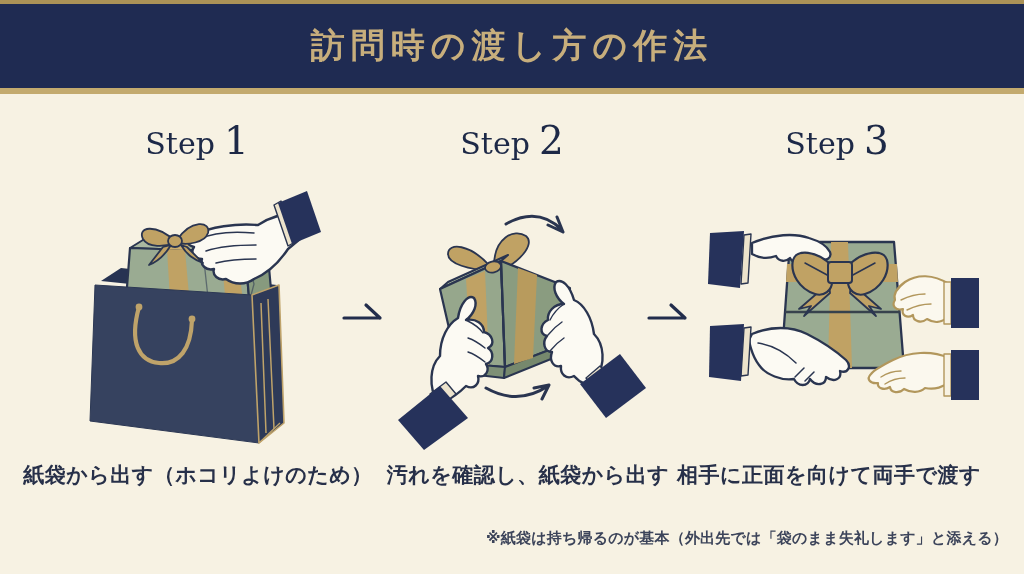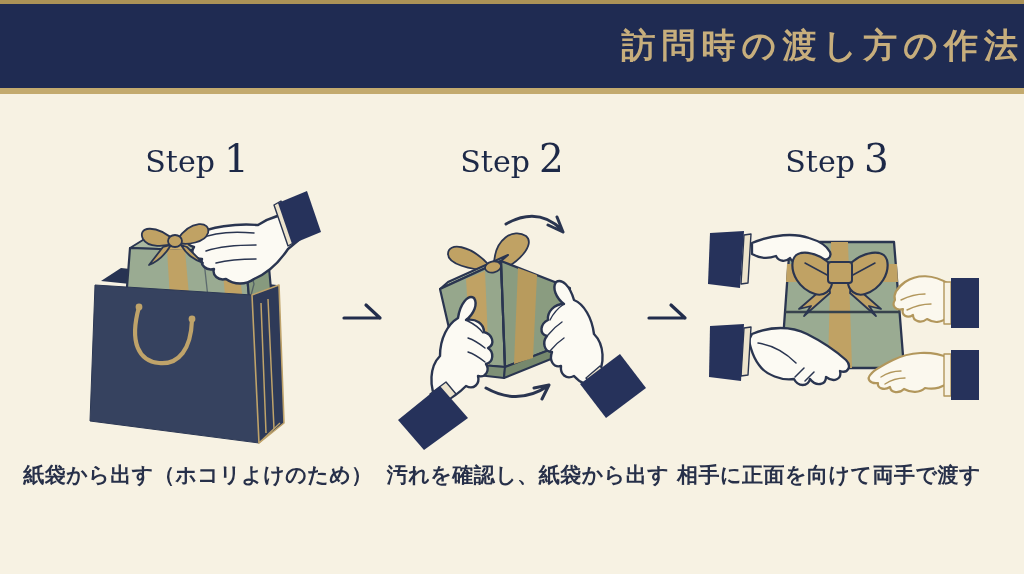--- a/index.html
+++ b/index.html
@@ -3,25 +3,25 @@
 <meta charset="utf-8">
 <style>
   html,body{margin:0;padding:0;background:#ddd;}
   .page{position:relative;width:1024px;height:574px;overflow:hidden;
         background:var(--background,#f7f2e3);
         font-family:"DejaVu Sans","Liberation Sans",sans-serif;}
   .banner{position:absolute;top:0;left:0;width:1024px;height:94px;box-sizing:border-box;
         background:var(--banner_navy,#1f2b52);
         border-top:4px solid var(--banner_gold_dark,#ab9257);
         border-bottom:6px solid var(--banner_gold,#c3aa6e);
-        display:flex;align-items:center;justify-content:flex-end;}
+        display:flex;align-items:center;justify-content:center;}
   .title{margin:0;color:var(--title_gold,#c7ae7c);
         font-family:"DejaVu Serif","Liberation Serif",serif;
         font-size:34px;font-weight:600;letter-spacing:6px;}
-  .step-label{position:absolute;top:136px;width:200px;display:flex;align-items:baseline;
+  .step-label{position:absolute;top:118px;width:200px;display:flex;align-items:baseline;
         justify-content:center;gap:9px;color:var(--step_navy,#1d2947);
         font-family:"DejaVu Serif","Liberation Serif",serif;}
   .step-word{font-size:30px;}
   .step-num{font-size:39px;font-weight:500;}
   #label1{left:97px}#label2{left:412px}#label3{left:737px}
   .illus{position:absolute;}
   #illus1{left:75px;top:185px}#illus2{left:390px;top:192px}#illus3{left:695px;top:212px}
   .step-arrow{position:absolute;top:288px;}
   #arrow1{left:340px}#arrow2{left:645px}
   .caption{position:absolute;top:461px;margin:0;text-align:center;font-size:21px;
@@ -201,13 +201,14 @@
           <path d="M 137,54 C 122,38 101,37 98,48 C 95,61 104,77 120,82 C 129,85 137,78 137,70 Z" fill="#c0a264" class="sn" stroke-width="2.2"></path>
           <path d="M 153,54 C 168,38 189,37 192,48 C 195,61 186,77 170,82 C 161,85 153,78 153,70 Z" fill="#c0a264" class="sn" stroke-width="2.2"></path>
           <path d="M 134,64 L 110,51 M 156,64 L 180,51" class="sn" stroke-width="1.5" fill="none"></path>
           <rect x="133" y="50" width="24" height="21" rx="3" fill="#c0a264" class="sn" stroke-width="2"></rect>
         </g>
       </svg>
     </div>
     <p class="caption" id="cap3">相手に正面を向けて両手で渡す</p>
   </section>
 
+  <p class="footnote">※紙袋は持ち帰るのが基本（外出先では「袋のまま失礼します」と添える）</p>
 </div>
 
 </body></html>

